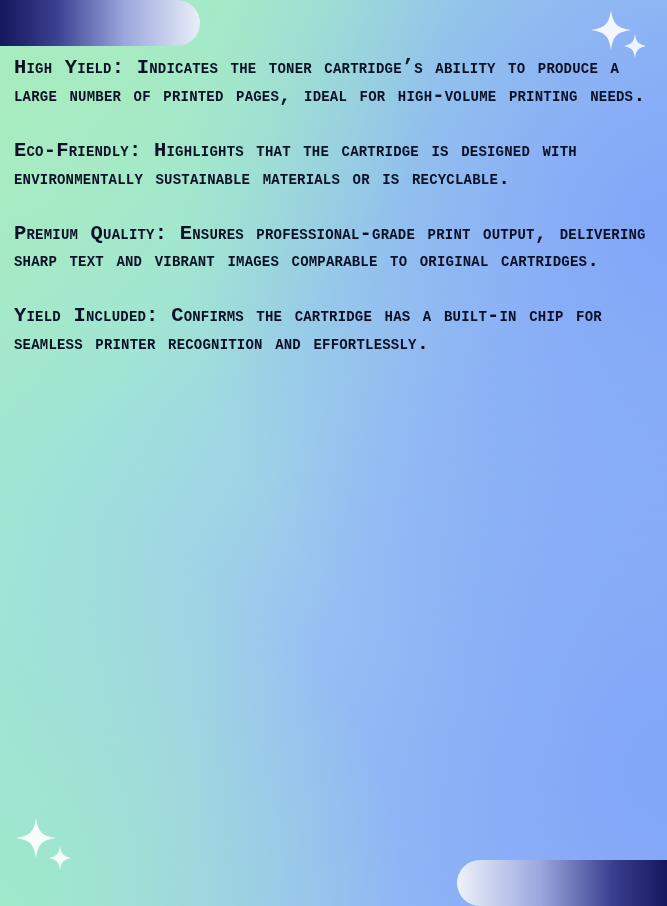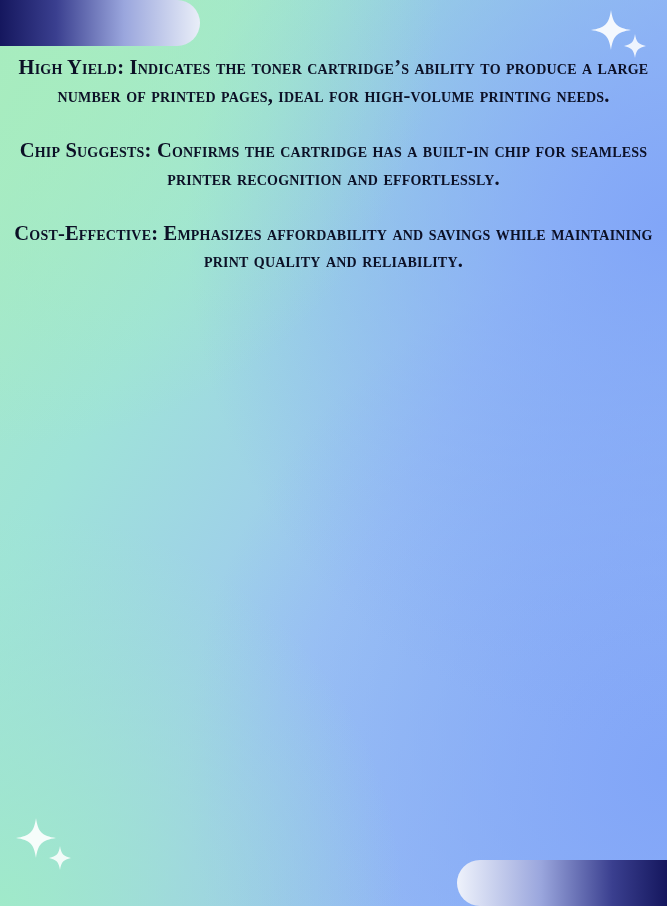--- a/index.html
+++ b/index.html
@@ -61,22 +61,21 @@
     position: absolute;
     left: 0;
     right: 0;
     top: 54px;
     padding: 0 14px;
     box-sizing: border-box;
   }
 
   .para {
     margin: 0 0 27px 0;
-    text-align: center;
-    font-family: Liberation Serif, serif;
+    font-family: Liberation Mono, monospace;
     font-size: 20.5px;
     line-height: 1.36;
     letter-spacing: 0.2px;
     color: #0c1026;
     font-variant: small-caps;
     font-weight: 700;
   }
   .para:last-child { margin-bottom: 0; }
   .para .lead {
     font-weight: 700;
@@ -103,25 +102,28 @@
       <path d="M46 34 C47.2 42 49.5 44.4 57 46 C49.5 47.6 47.2 50 46 58 C44.8 50 42.5 47.6 35 46 C42.5 44.4 44.8 42 46 34 Z" fill="#ffffff" opacity="0.85"></path>
     </svg>
   </div>
 
   <div class="content">
 
     <p class="para">
       <span class="lead">High Yield:</span><span> Indicates the toner cartridge’s ability to produce a large number of printed pages, ideal for high-volume printing needs.</span>
     </p>
 
+    <p class="para">
+      <span class="lead">Eco-Friendly:</span><span> Highlights that the cartridge is designed with environmentally sustainable materials or is recyclable.</span>
+    </p>
 
+    <p class="para">
+      <span class="lead">Premium Quality:</span><span> Ensures professional-grade print output, delivering sharp text and vibrant images comparable to original cartridges.</span>
+    </p>
 
 
     <p class="para">
-      <span class="lead">Chip Suggests:</span><span> Confirms the cartridge has a built-in chip for seamless printer recognition and effortlessly.</span>
+      <span class="lead">Yield Included:</span><span> Confirms the cartridge has a built-in chip for seamless printer recognition and effortlessly.</span>
     </p>
 
-    <p class="para">
-      <span class="lead">Cost-Effective:</span><span> Emphasizes affordability and savings while maintaining print quality and reliability.</span>
-    </p>
 
   </div>
 </div>
 
 </body></html>

